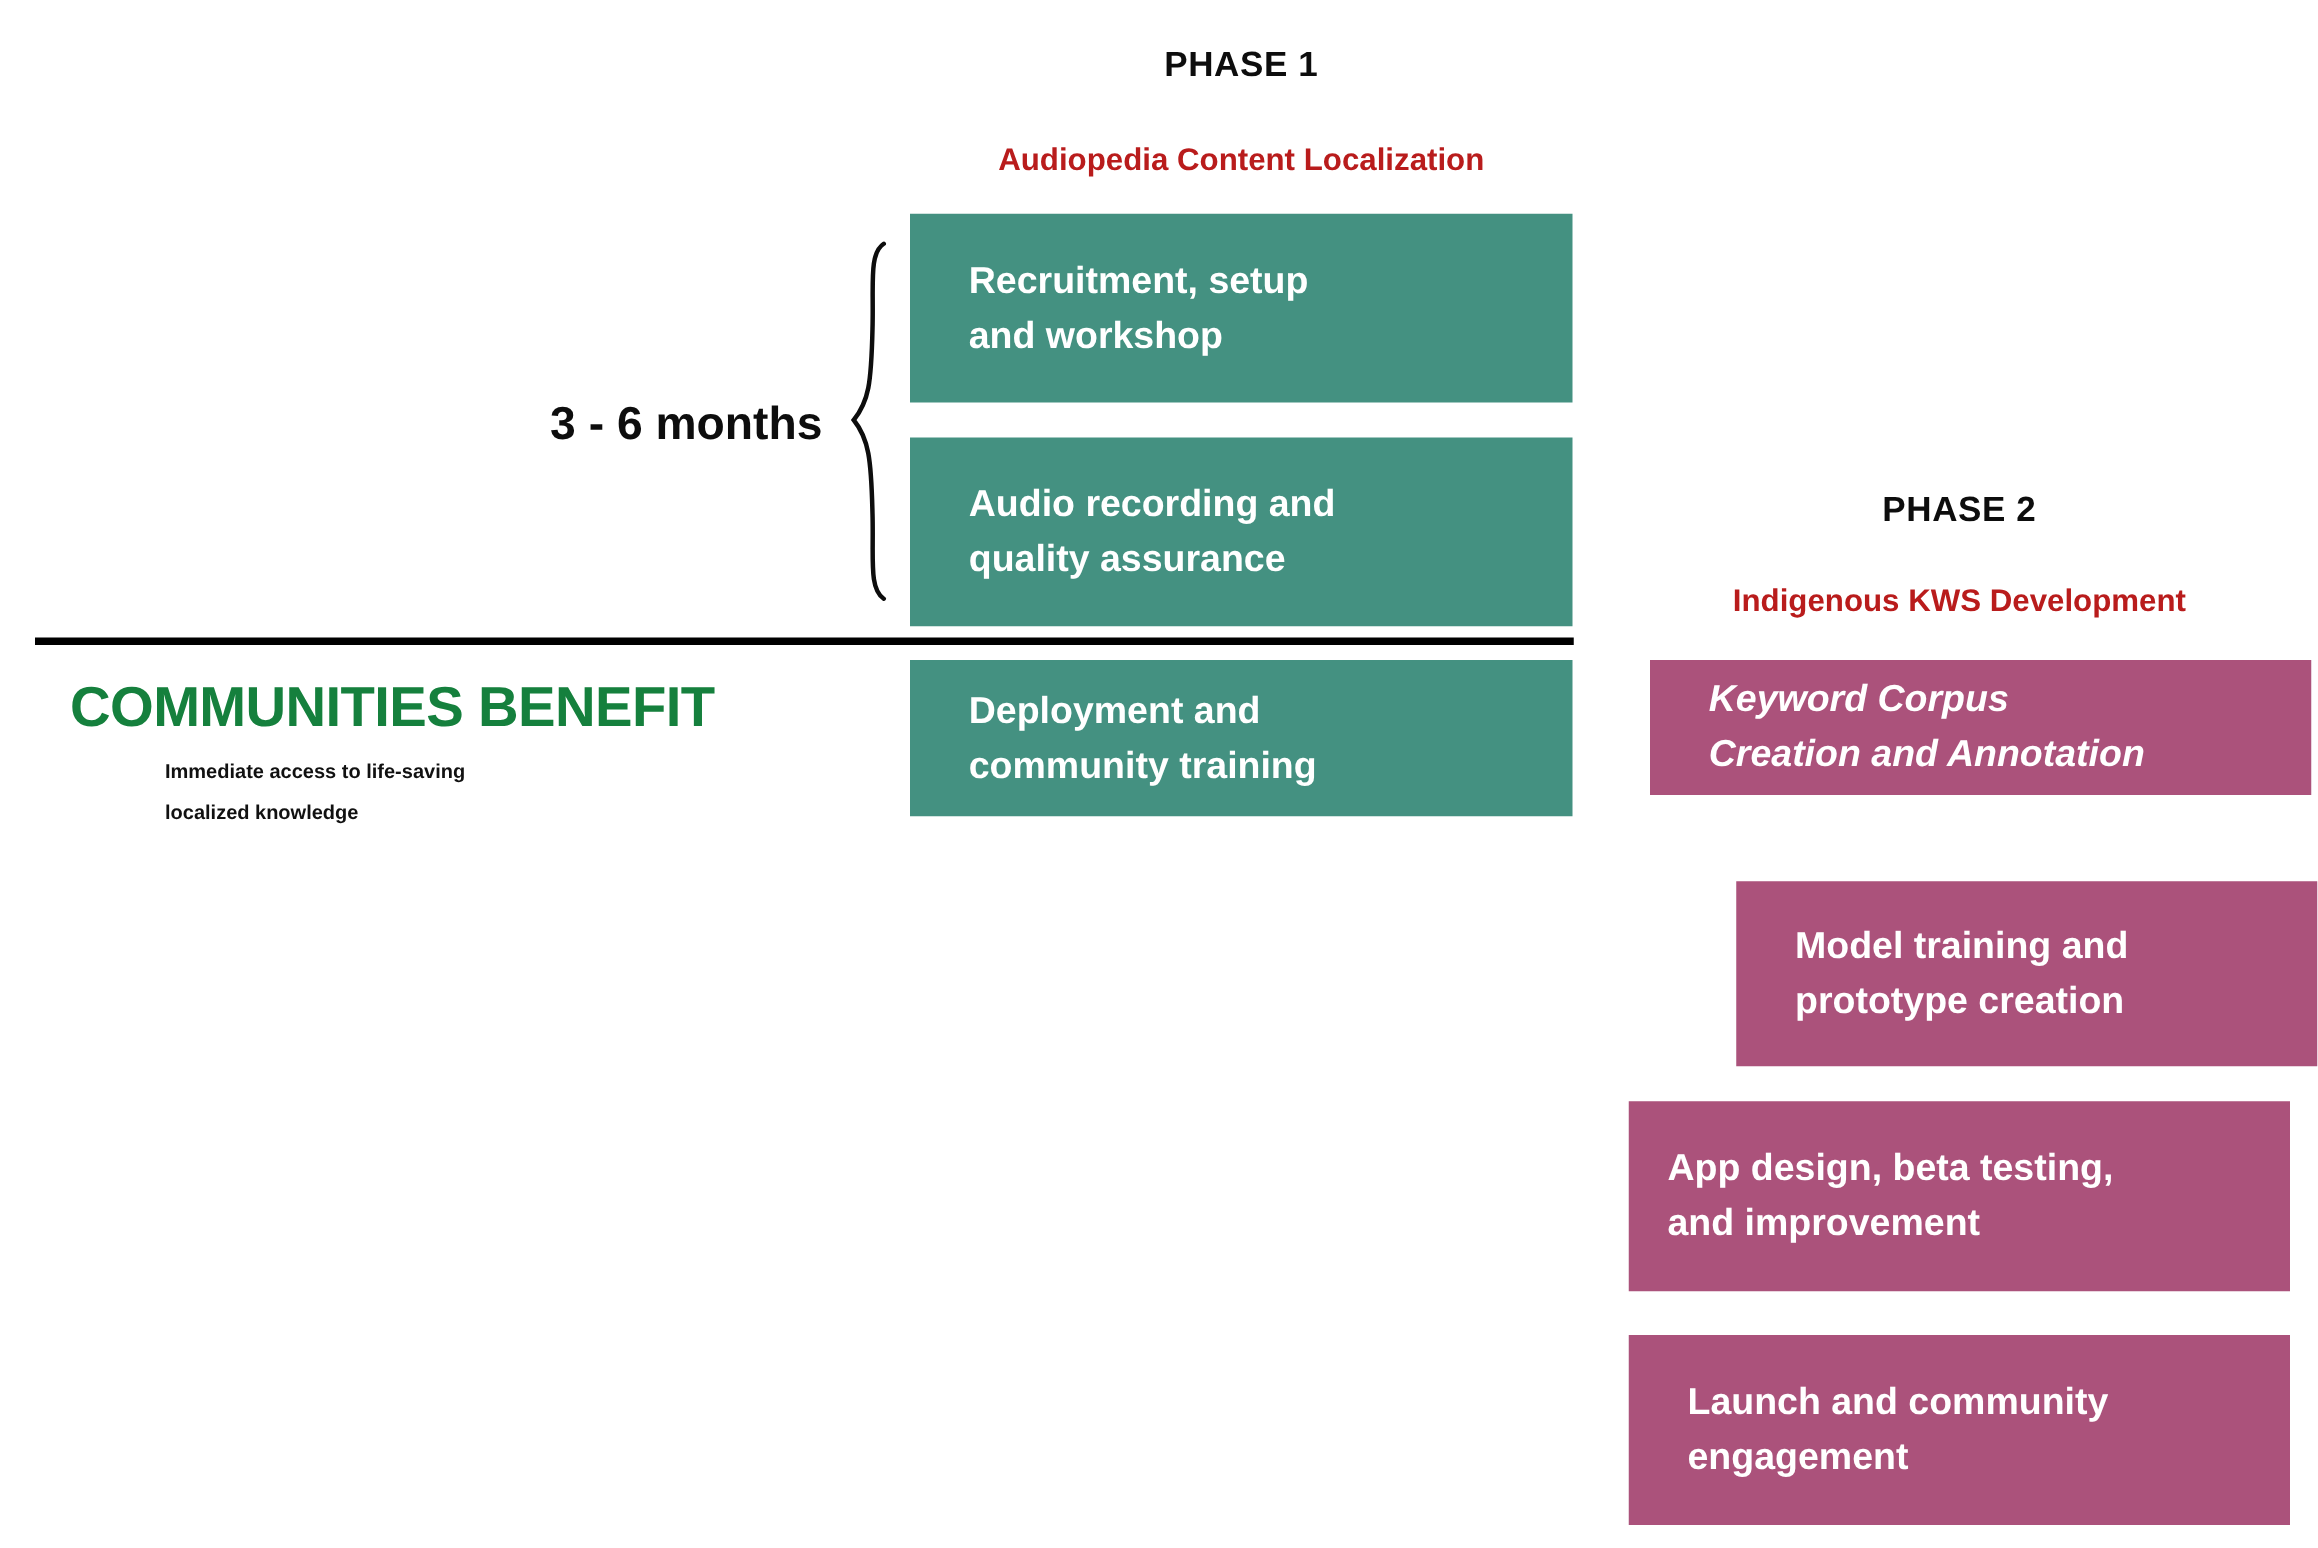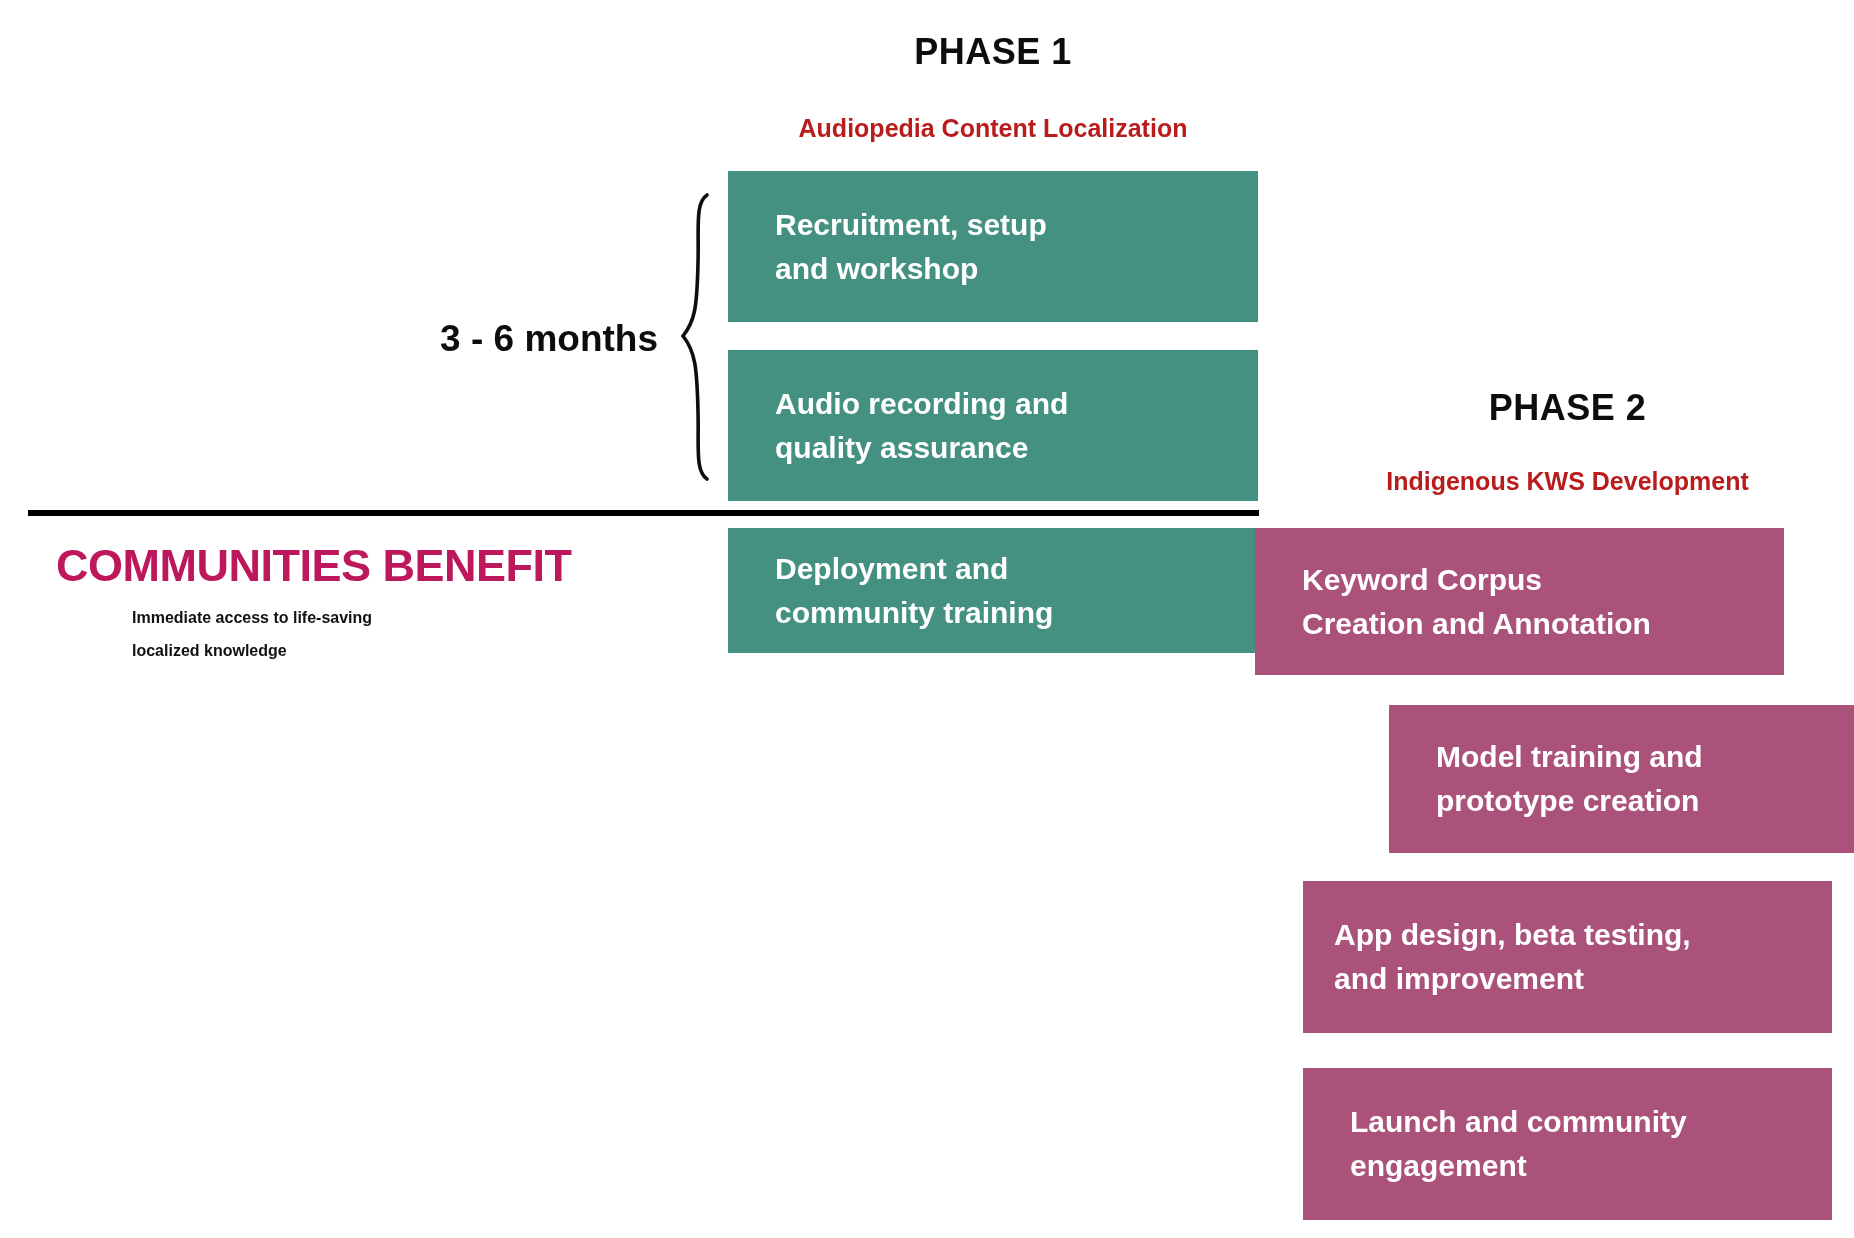--- a/index.html
+++ b/index.html
@@ -11,21 +11,21 @@
   .canvas {
     position: relative;
     width: 1854px;
     height: 1238px;
     background: #ffffff;
     overflow: hidden;
   }
   .phase-title {
     position: absolute;
     text-align: center;
-    font-size: 36px;
+    font-size: 28px;
     font-weight: 800;
     letter-spacing: 0.5px;
     color: #0d0d0d;
     line-height: 52px;
   }
   .phase-subtitle {
     position: absolute;
     text-align: center;
     font-size: 25px;
     font-weight: 700;
@@ -47,21 +47,21 @@
   }
 
   .p1-title    { left: 728px;  width: 530px; top: 26px; }
   .p1-subtitle { left: 728px;  width: 530px; top: 111px; }
   .p1-s1 { left: 728px; width: 530px; top: 171px; height: 151px; }
   .p1-s2 { left: 728px; width: 530px; top: 350px; height: 151px; }
   .p1-s3 { left: 728px; width: 530px; top: 528px; height: 125px; }
 
   .p2-title    { left: 1303px; width: 529px; top: 382px; }
   .p2-subtitle { left: 1303px; width: 529px; top: 464px; }
-  .p2-s1 { left: 1255px; width: 529px; top: 528px;  height: 147px; }
+  .p2-s1 { left: 1320px; width: 529px; top: 528px;  height: 108px; font-style: italic; }
   .p2-s2 { left: 1353px; width: 619px; top: 705px;  height: 148px; margin-left: 36px; }
   .p2-s3 { left: 1303px; width: 529px; top: 881px;  height: 152px; }
   .p2-s4 { left: 1303px; width: 529px; top: 1068px; height: 152px; }
 
   .duration-label {
     position: absolute;
     left: 380px;
     width: 278px;
     top: 318px;
     text-align: right;
@@ -85,21 +85,21 @@
     background: #000000;
   }
   .benefit-heading {
     position: absolute;
     left: 56px;
     top: 540px;
     width: 620px;
     font-size: 45px;
     font-weight: 800;
     letter-spacing: -0.5px;
-    color: #be185d;
+    color: #15803d;
   }
   .benefit-desc {
     position: absolute;
     left: 132px;
     top: 601px;
     width: 480px;
     font-size: 16px;
     font-weight: 700;
     line-height: 33px;
     color: #111111;

